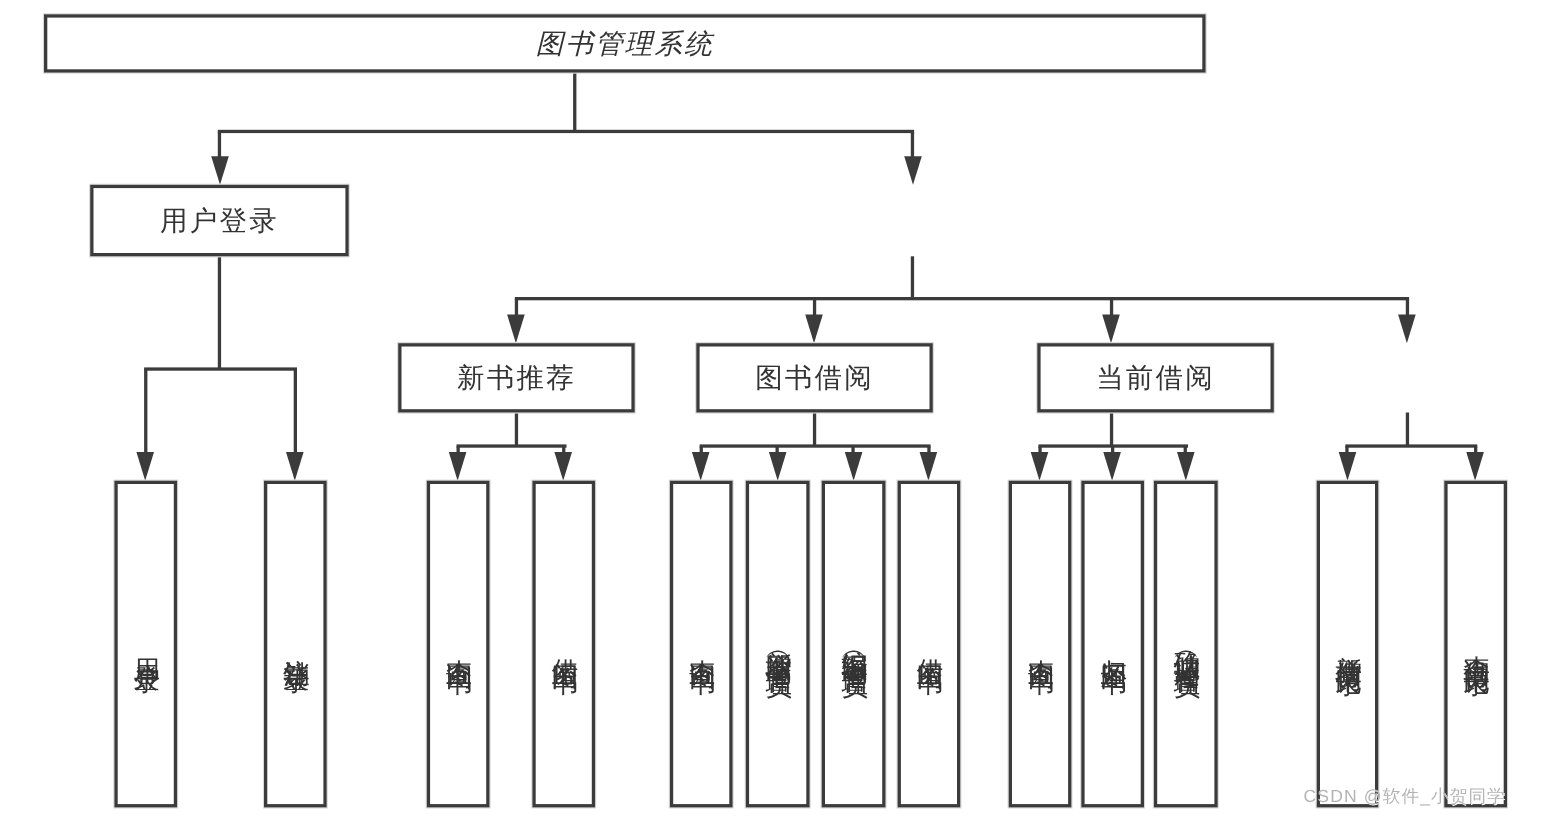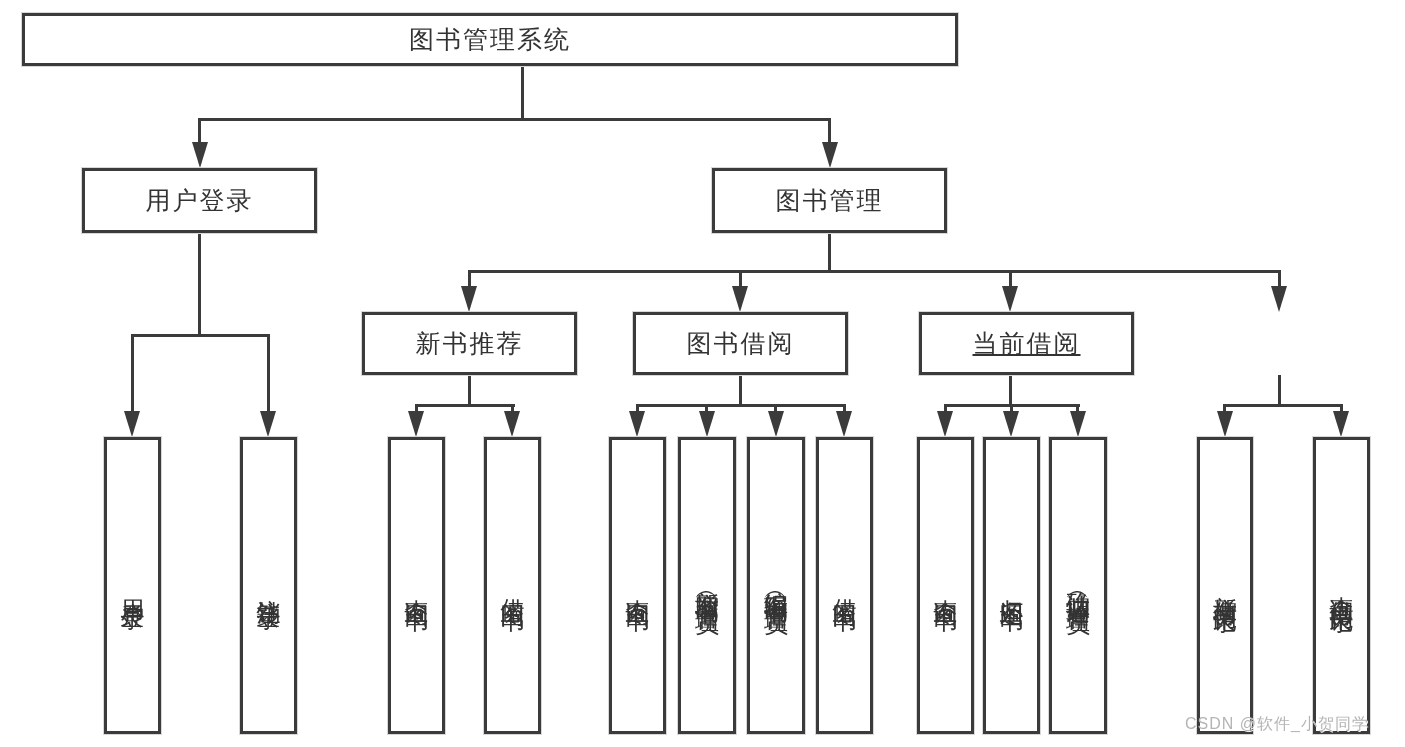--- a/index.html
+++ b/index.html
@@ -31,31 +31,30 @@
     position:absolute;left:1185px;top:714px;z-index:5;
     font-size:16px;color:#b4b4b4;letter-spacing:1px;white-space:nowrap;
     text-shadow:1px 1px 0 rgba(255,255,255,0.95);
   }
 </style>
 </head>
 <body>
 
 <div class="canvas">
 
-  <div class="box" style="left:22px;top:13px;width:936px;height:53px;">图书管理系统</div>
+  <div class="box" style="left:40px;top:13px;width:1056px;height:53px;font-style:italic;">图书管理系统</div>
 
   <div class="vline" style="left:521px;top:66px;height:54px;"></div>
   <div class="hline" style="left:198px;top:118px;width:633px;"></div>
   <div class="vline" style="left:198px;top:120px;height:26px;"></div>
   <div class="ah" style="left:192px;top:142px;"></div>
   <div class="vline" style="left:828px;top:120px;height:26px;"></div>
   <div class="ah" style="left:822px;top:142px;"></div>
 
   <div class="box" style="left:82px;top:168px;width:235px;height:65px;">用户登录</div>
-  <div class="box" style="left:712px;top:168px;width:235px;height:65px;">图书管理</div>
 
   <div class="vline" style="left:198px;top:233px;height:103px;"></div>
   <div class="hline" style="left:131px;top:334px;width:139px;"></div>
   <div class="vline" style="left:131px;top:336px;height:78px;"></div>
   <div class="ah" style="left:124px;top:411px;"></div>
   <div class="vline" style="left:267px;top:336px;height:78px;"></div>
   <div class="ah" style="left:260px;top:411px;"></div>
 
   <div class="vline" style="left:828px;top:233px;height:39px;"></div>
   <div class="hline" style="left:468px;top:270px;width:813px;"></div>
@@ -63,21 +62,21 @@
   <div class="ah" style="left:461px;top:286px;"></div>
   <div class="vline" style="left:739px;top:272px;height:18px;"></div>
   <div class="ah" style="left:732px;top:286px;"></div>
   <div class="vline" style="left:1009px;top:272px;height:18px;"></div>
   <div class="ah" style="left:1002px;top:286px;"></div>
   <div class="vline" style="left:1278px;top:272px;height:18px;"></div>
   <div class="ah" style="left:1271px;top:286px;"></div>
 
   <div class="box" style="left:362px;top:312px;width:215px;height:63px;">新书推荐</div>
   <div class="box" style="left:633px;top:312px;width:215px;height:63px;">图书借阅</div>
-  <div class="box" style="left:919px;top:312px;width:215px;height:63px;text-decoration:underline;">当前借阅</div>
+  <div class="box" style="left:943px;top:312px;width:215px;height:63px;">当前借阅</div>
 
   <div class="vline" style="left:468px;top:375px;height:31px;"></div>
   <div class="hline" style="left:415px;top:404px;width:100px;"></div>
   <div class="vline" style="left:415px;top:406px;height:8px;"></div>
   <div class="ah" style="left:408px;top:411px;"></div>
   <div class="vline" style="left:511px;top:406px;height:8px;"></div>
   <div class="ah" style="left:504px;top:411px;"></div>
 
   <div class="vline" style="left:739px;top:375px;height:31px;"></div>
   <div class="hline" style="left:636px;top:404px;width:210px;"></div>

